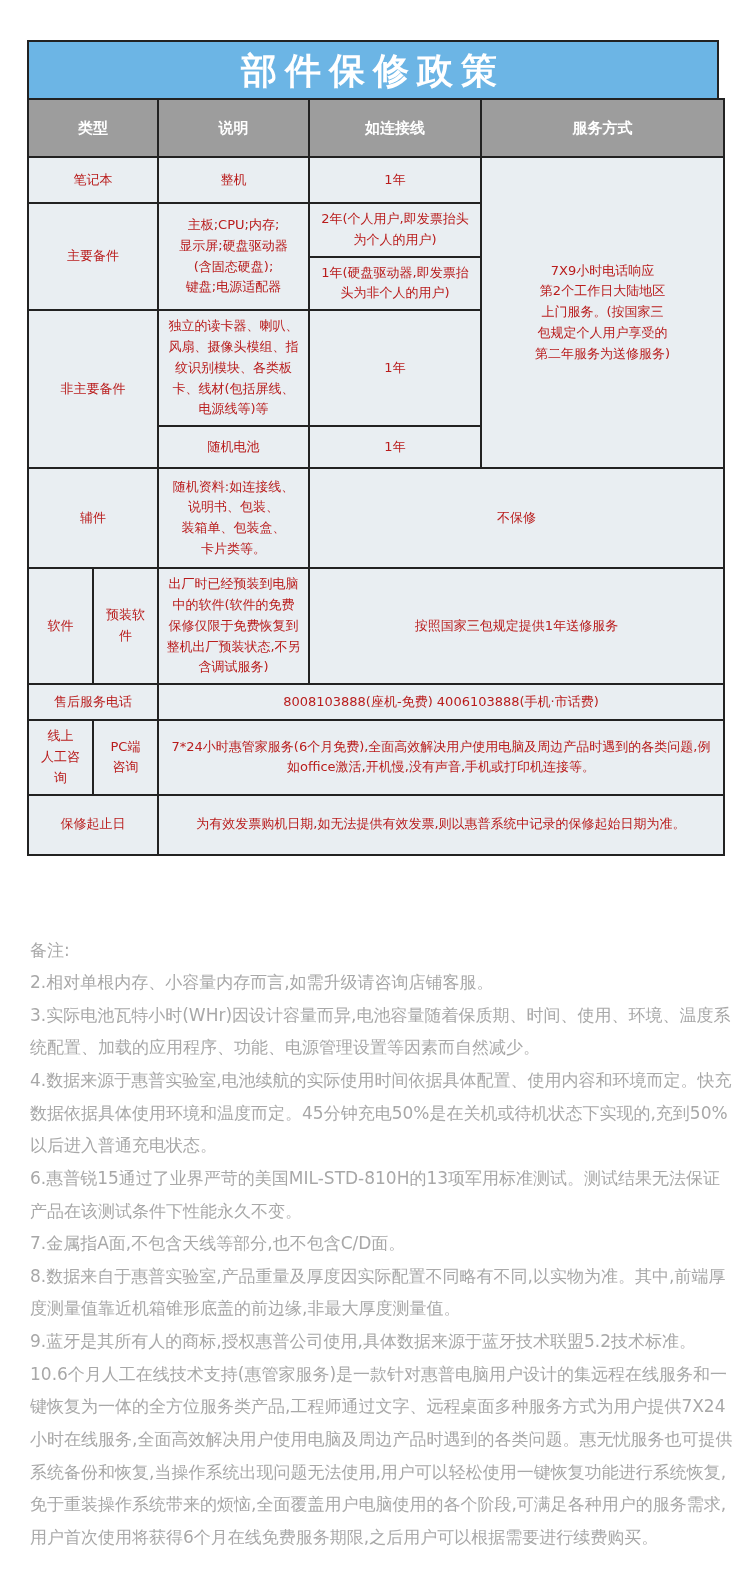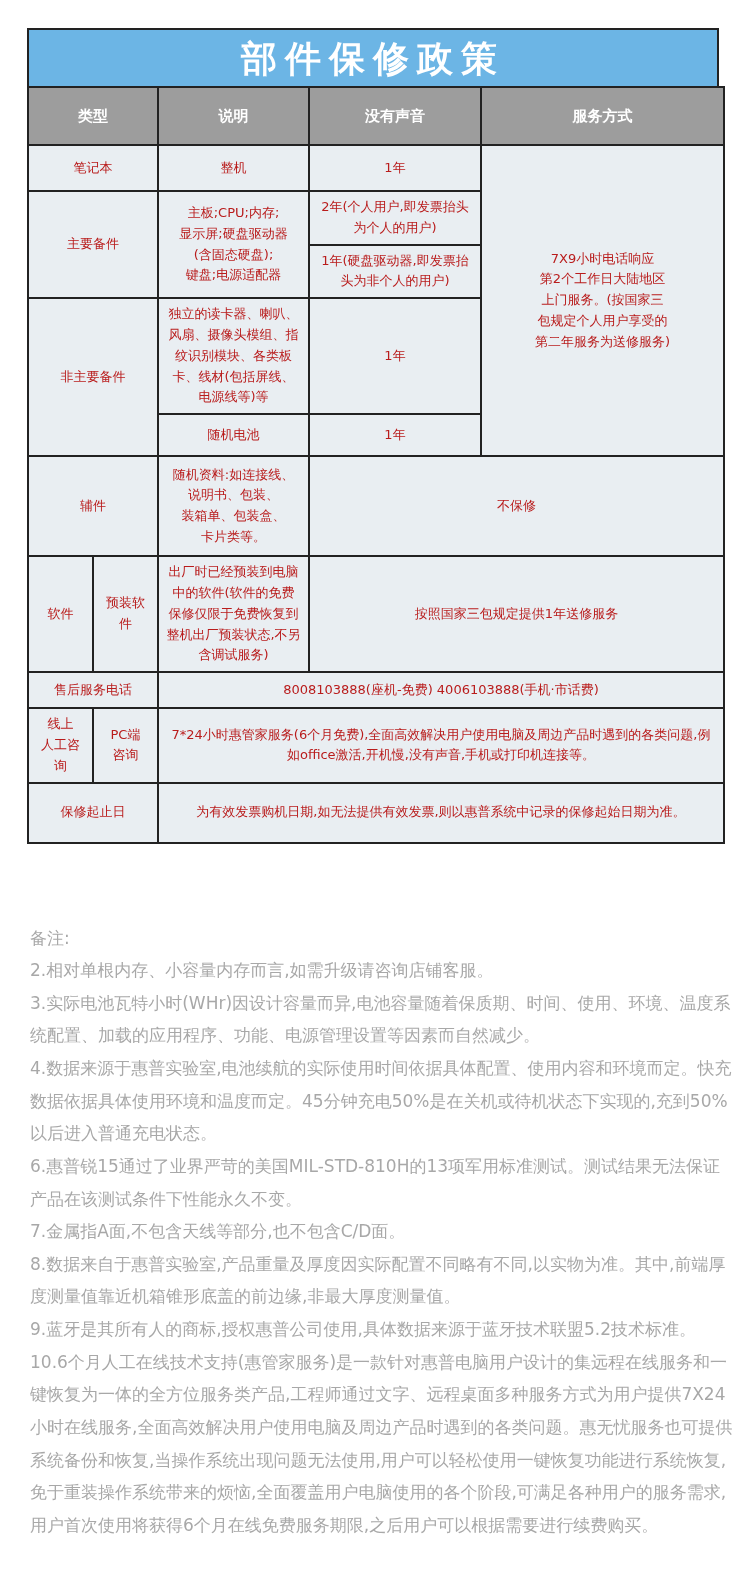--- a/index.html
+++ b/index.html
@@ -4,21 +4,21 @@
 <style>
   html, body { margin: 0; padding: 0; background: #ffffff; }
   body {
     width: 750px;
     min-height: 1580px;
     font-family: "DejaVu Sans", "Liberation Sans", sans-serif;
     -webkit-font-smoothing: antialiased;
   }
   .page { width: 750px; min-height: 1580px; background: #ffffff; }
 
-  .policy-block { padding-top: 28px; }
+  .policy-block { padding-top: 40px; }
 
   .policy-title {
     width: 692px;
     margin-left: 27px;
     box-sizing: border-box;
     background: #6cb5e5;
     border: 2px solid #222222;
     border-bottom: none;
     color: #ffffff;
     font-size: 36px;
@@ -101,21 +101,21 @@
           <col class="c1b">
           <col class="c2">
           <col class="c3">
           <col class="c4">
       </colgroup>
 
       <tbody>
           <tr>
         <th colspan="2">类型</th>
         <th>说明</th>
-        <th>没有声音</th>
+        <th>如连接线</th>
         <th>服务方式</th>
       </tr>
 
       <tr class="r-notebook">
         <td colspan="2" class="typ">笔记本</td>
         <td>整机</td>
         <td>1年</td>
         <td rowspan="5" class="pre">7X9小时电话响应
 第2个工作日大陆地区
 上门服务。(按国家三

